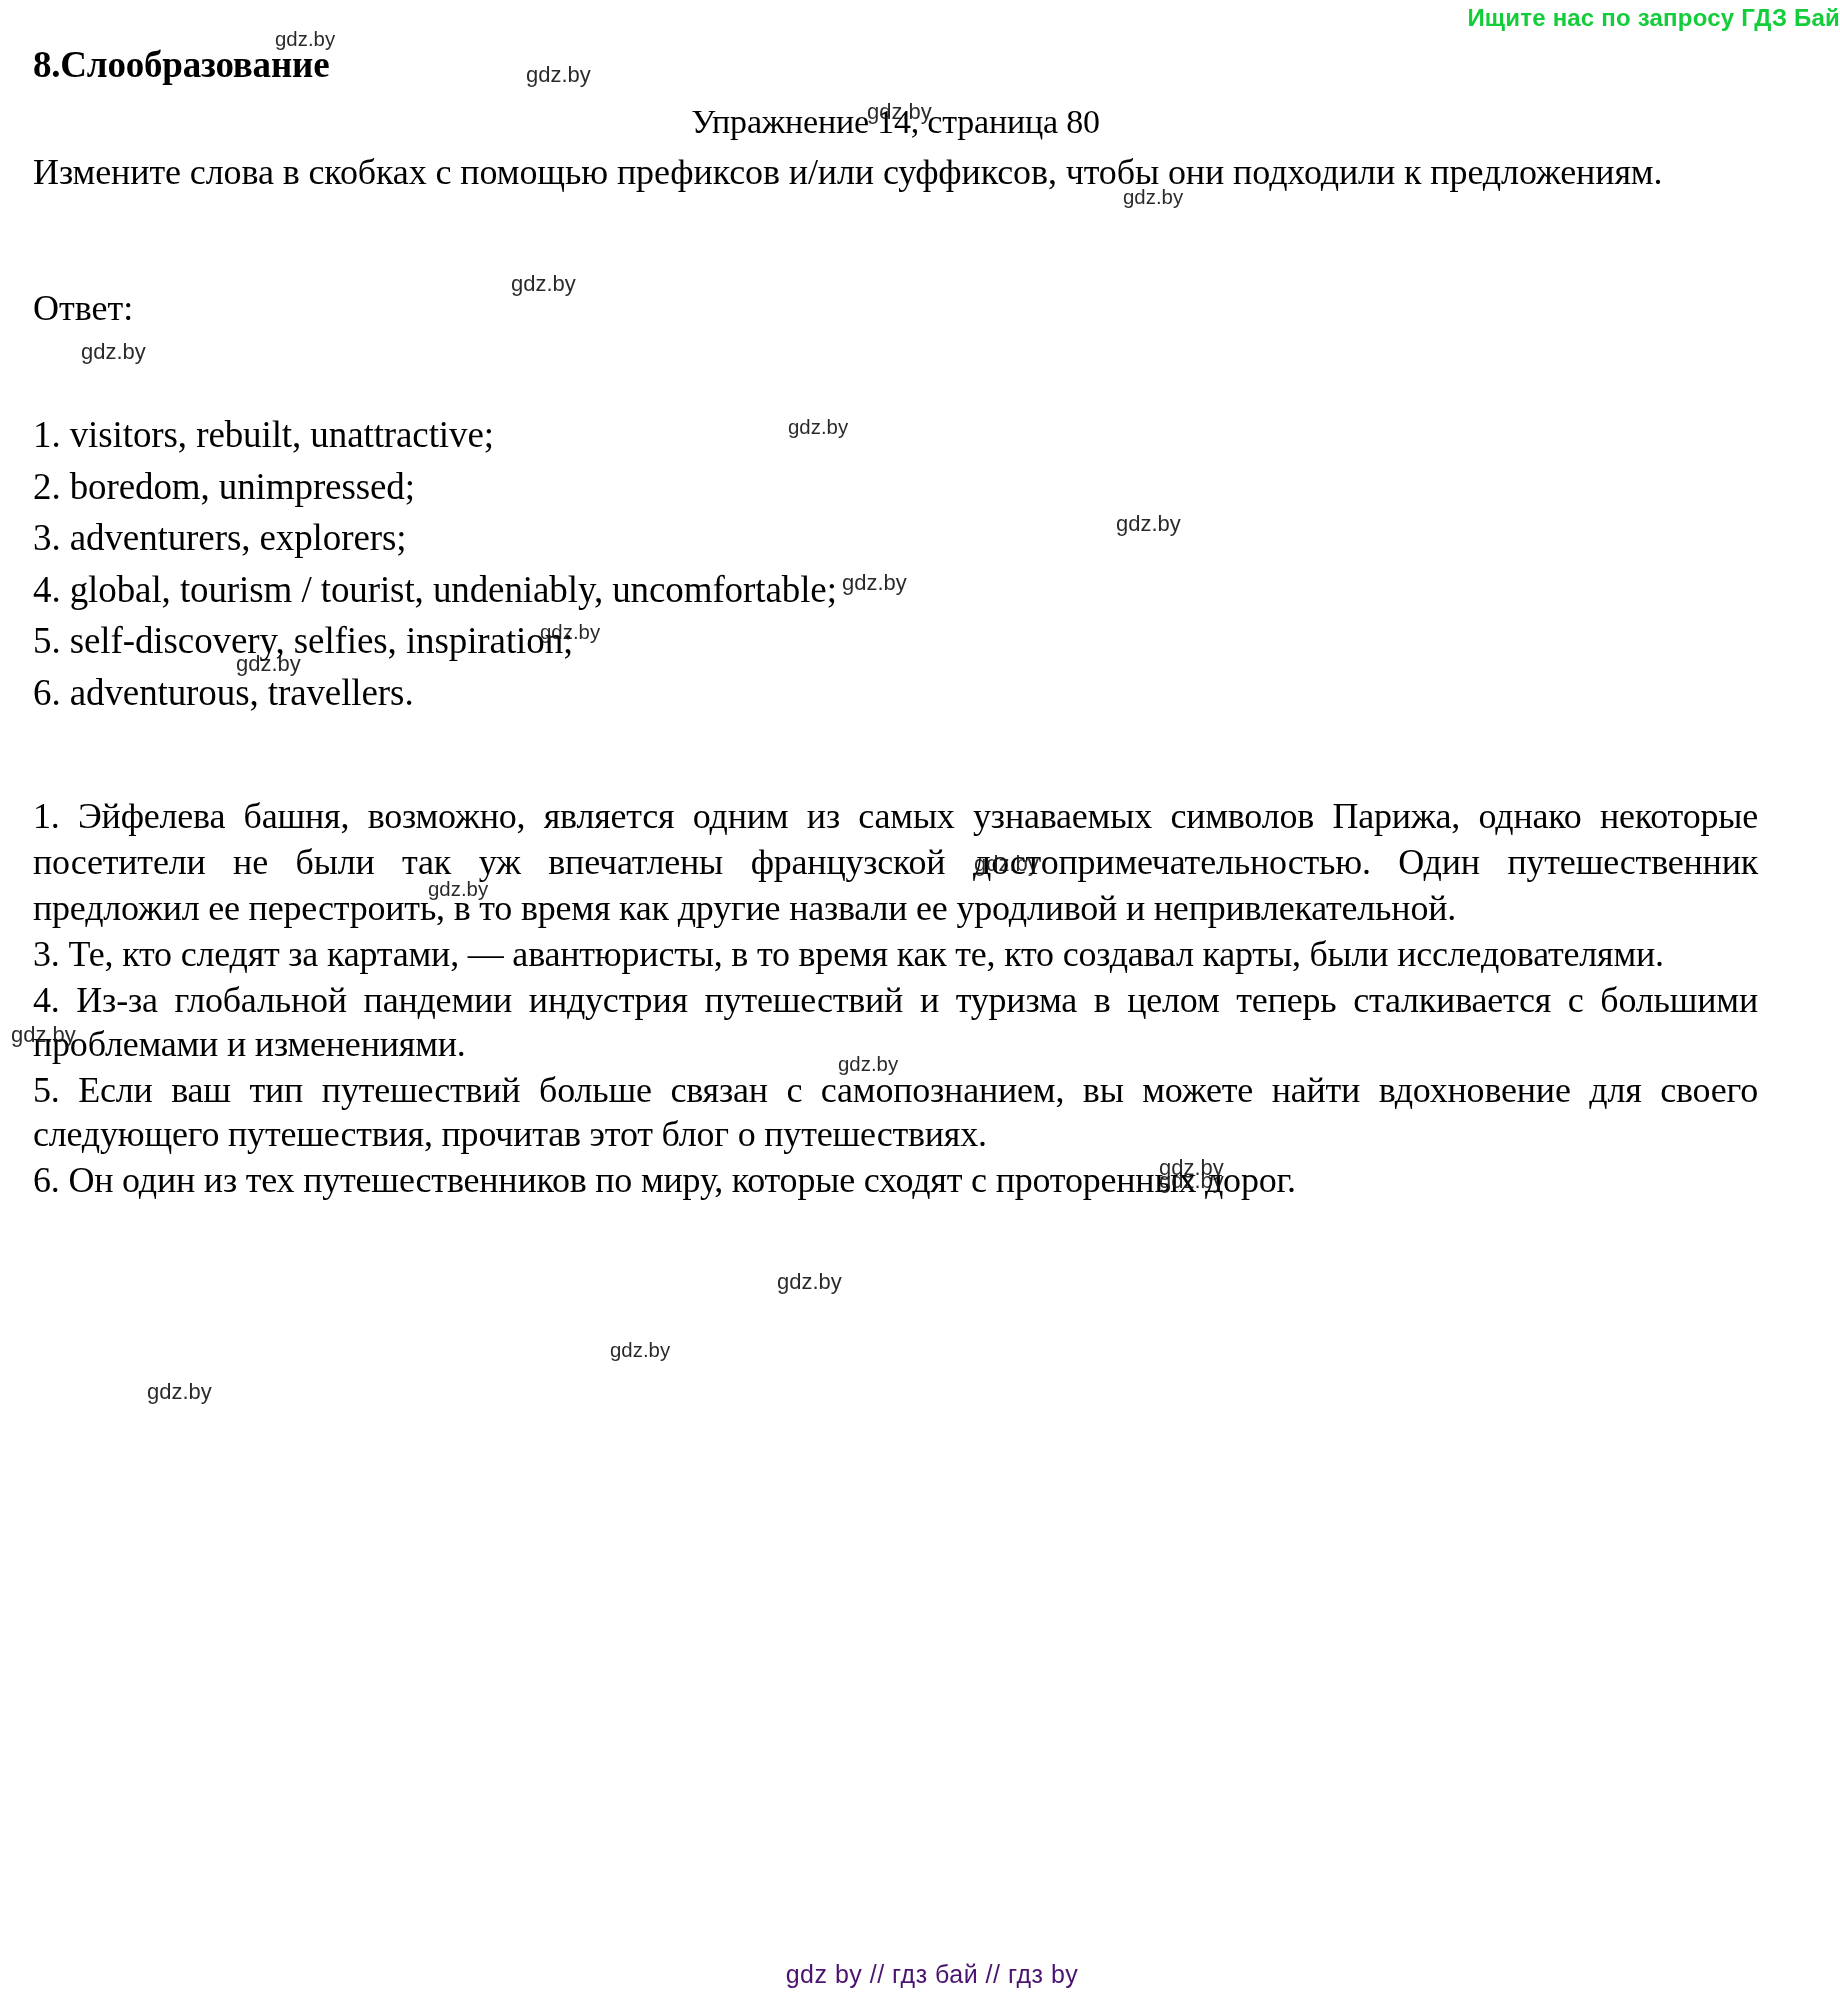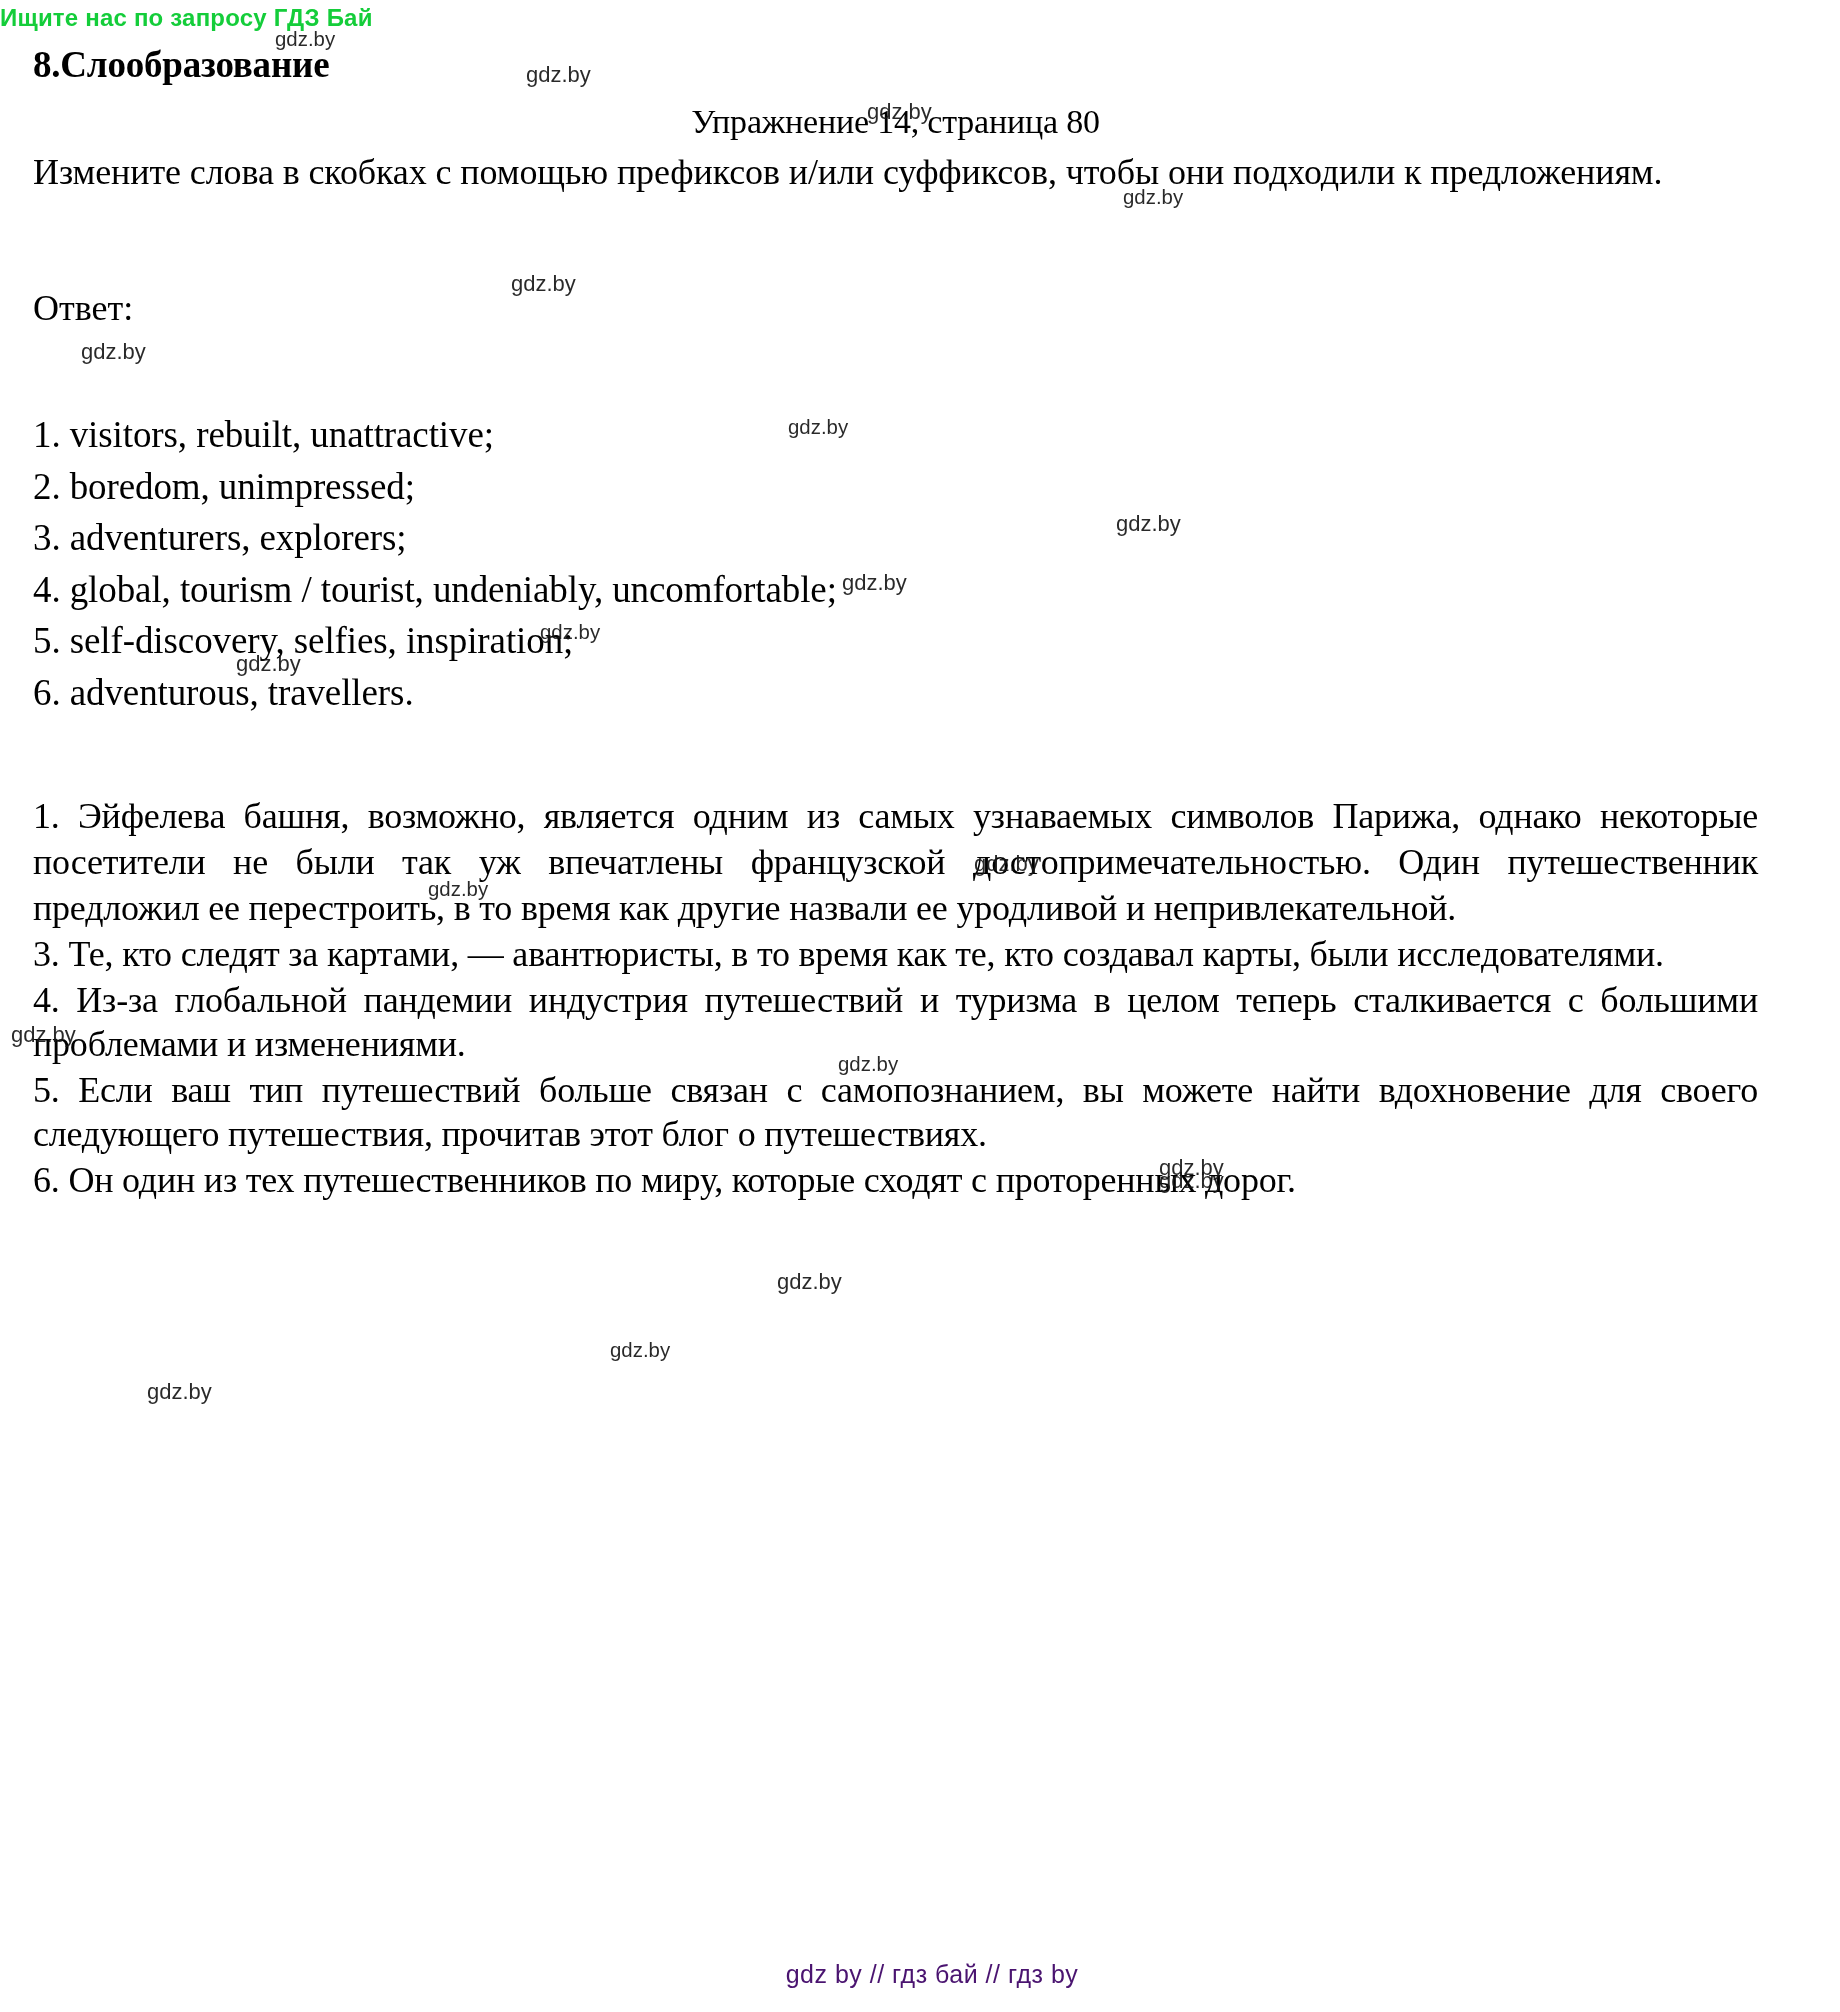--- a/index.html
+++ b/index.html
@@ -15,21 +15,21 @@
     font-family: "Liberation Serif", "DejaVu Serif", serif;
     color: #000000;
   }
 
   
   .promo-bar {
     position: absolute;
     top: 0;
     left: 0;
     width: 1840px;
-    text-align: left;
+    text-align: right;
     padding-top: 3.7px;
     font-family: "Liberation Sans", "DejaVu Sans", sans-serif;
     font-size: 24px;
     font-weight: 700;
     color: #14cd3a;
     letter-spacing: 0.2px;
   }
 
   
   .sheet {

